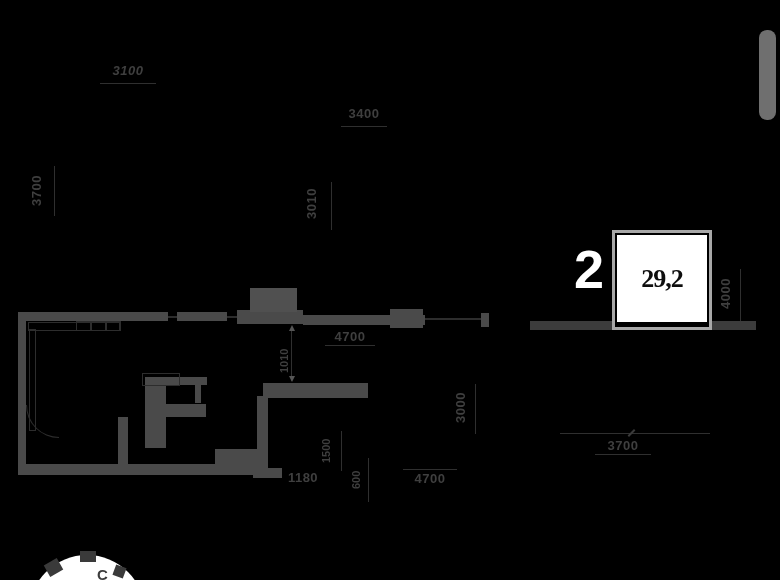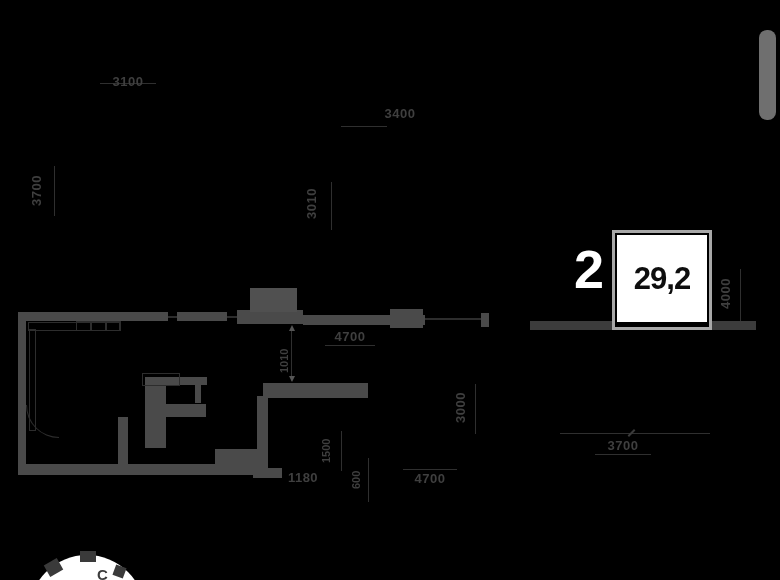--- a/index.html
+++ b/index.html
@@ -39,22 +39,22 @@
   .f5{left:142px;top:373px;width:36px;height:11px;}
   .fillline{position:absolute;background:#2d2d2d;z-index:1;}
   .f6{left:168px;top:316px;width:9px;height:2px;}
   .f7{left:227px;top:316px;width:10px;height:2px;}
   .f8{left:425px;top:318px;width:56px;height:2px;}
   
   .dim{position:absolute;color:#3f3f3f;font-weight:bold;font-size:13px;
        letter-spacing:.5px;text-align:center;z-index:2;line-height:1;}
   .vert{writing-mode:vertical-rl;transform:rotate(180deg);}
   .small{font-size:11px;letter-spacing:0;}
-  .dl1{left:100px;top:75px;width:56px;}
-  .dl2{left:341px;top:107px;width:46px;margin-left:36px;}
+  .dl1{left:100px;top:64px;width:56px;font-style:italic;}
+  .dl2{left:341px;top:107px;width:46px;}
   .dl3{left:30px;top:164px;height:54px;width:16px;}
   .dl4{left:305px;top:181px;height:46px;width:16px;}
   .dl5{left:325px;top:330px;width:50px;}
   .dl6{left:279px;top:342px;height:38px;width:14px;}
   .dl7{left:454px;top:383px;height:50px;width:16px;}
   .dl8{left:275px;top:471px;width:56px;}
   .dl9{left:321px;top:430px;height:42px;width:14px;}
   .dl10{left:351px;top:457px;height:46px;width:14px;}
   .dl11{left:403px;top:472px;width:54px;}
   .dl12{left:597px;top:439px;width:52px;}
@@ -82,21 +82,21 @@
   .ar-up{top:325px;border-bottom:6px solid #555;}
   .ar-dn{top:376px;border-top:6px solid #555;}
   
   .badge-num{position:absolute;left:566px;top:242px;width:46px;text-align:center;
              color:#fff;font-size:54px;font-weight:bold;z-index:4;line-height:1;}
   .badge-frame{position:absolute;left:612px;top:230px;width:100px;height:100px;
                background:#a8a8a8;padding:3px;box-sizing:border-box;z-index:4;}
   .badge-inner{width:100%;height:100%;box-sizing:border-box;background:#fff;
                border:2px solid #000;display:flex;flex-direction:column;}
   .badge-cell{flex:1;display:flex;align-items:center;justify-content:center;
-              color:#0e0e0e;font-size:31px;font-weight:bold;letter-spacing:-1px;}
+              color:#0e0e0e;font-size:26px;font-weight:bold;letter-spacing:-1px;font-family:Liberation Serif, serif;}
   .badge-cell.top{border-bottom:3px solid #000;}
   
   .compass{position:absolute;left:29px;top:555px;width:116px;height:116px;
            border-radius:50%;background:#fff;z-index:2;}
   .c-tick{position:absolute;background:#3a3a3a;z-index:3;}
   .ctn{left:80px;top:551px;width:16px;height:11px;}
   .ctw{left:46px;top:561px;width:15px;height:13px;transform:rotate(-30deg);}
   .cte{left:114px;top:566px;width:11px;height:11px;transform:rotate(20deg);}
   .c-north{position:absolute;left:97px;top:566px;color:#3c3c3c;font-size:15px;
            font-weight:bold;z-index:3;}

